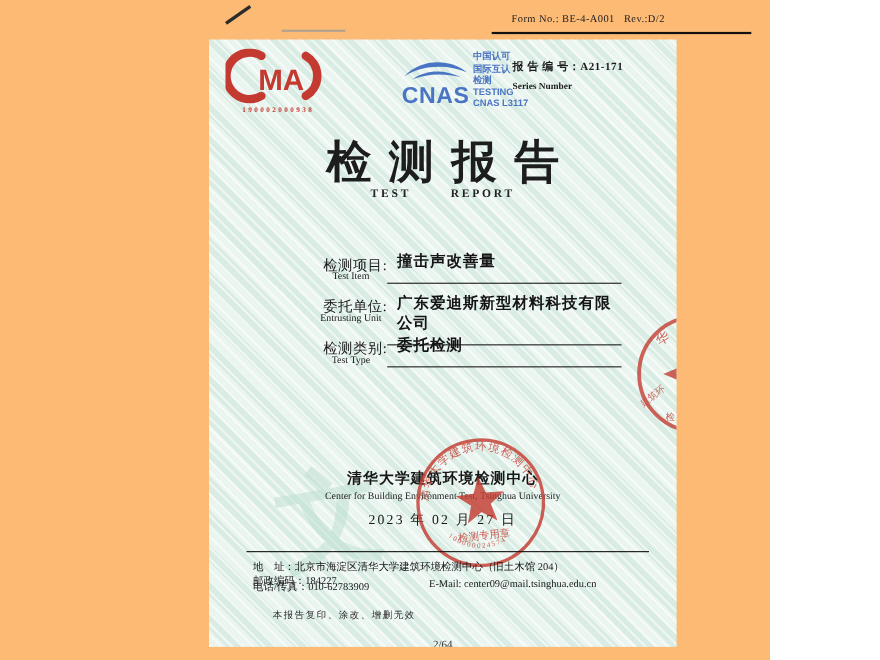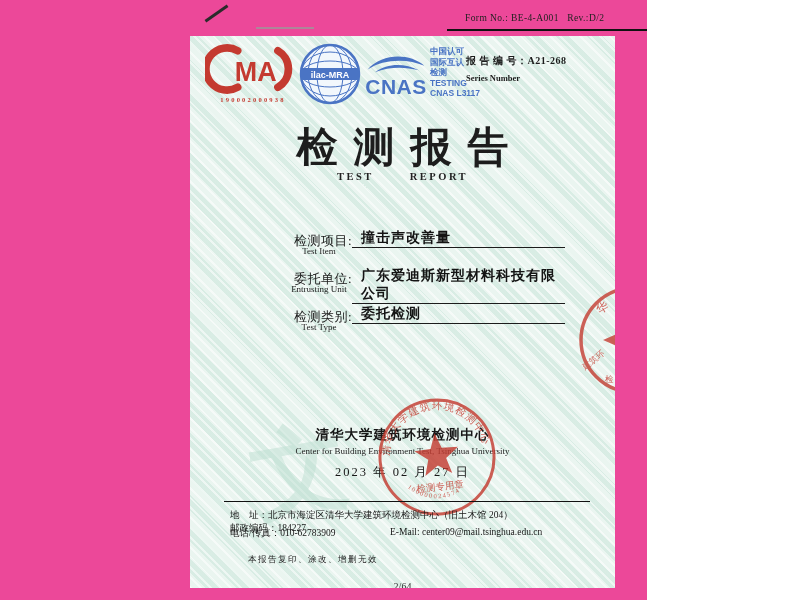--- a/index.html
+++ b/index.html
@@ -1,17 +1,17 @@
 <!DOCTYPE html>
 <html><head>
 <meta charset="utf-8">
 <style>
   * { margin:0; padding:0; box-sizing:border-box; }
   body { background:#ffffff; font-family:"Liberation Serif", serif; }
-  .canvas { position:relative; width:647px; height:600px; background:#ec4899; overflow:hidden; }
+  .canvas { position:relative; width:700px; height:600px; background:#fdba74; overflow:hidden; }
 
   
   .slash { position:absolute; left:203px; top:12px; width:27px; height:3px; background:#2b2b2b; transform:rotate(-35deg); }
   .gray-line { position:absolute; left:256px; top:27px; width:58px; height:2px; background:#9a9a9a; opacity:.75; }
 
   
   .form-no { position:absolute; left:465px; top:13px; font-size:9.5px; color:#222; letter-spacing:.4px; white-space:pre; }
   .form-no-line { position:absolute; left:447px; top:29px; width:236px; height:2px; background:#111; }
 
   
@@ -38,21 +38,21 @@
   .title-zh { position:absolute; left:0; top:84px; width:100%; text-align:center; text-indent:16px; letter-spacing:16px;
     font-family:"Liberation Sans", sans-serif; font-weight:600; font-size:41px; color:#1d1d1d; }
   .title-en { position:absolute; left:0; top:135px; width:100%; display:flex; justify-content:center; gap:36px;
     font-size:10.5px; font-weight:bold; letter-spacing:2.5px; color:#222; }
 
   
   .field-row { position:absolute; left:0; width:100%; height:34px; }
   .fr-1 { top:196px; } .fr-2 { top:234px; } .fr-3 { top:272px; }
   .f-label-zh { position:absolute; left:96px; width:66px; text-align:right; font-size:13px; color:#1a1a1a; letter-spacing:.5px; }
   .f-label-en { position:absolute; left:96px; top:14px; width:66px; text-align:center; font-size:9px; color:#1a1a1a; }
-  .f-value { position:absolute; left:162px; top:-3px; width:213px; border-bottom:1.6px solid #1c1c1c; padding:0 0 0 9px;
+  .f-value { position:absolute; left:162px; top:-3px; width:213px; border-bottom:1.6px solid #1c1c1c; padding:0 0 10px 9px;
     font-size:14px; font-weight:600; letter-spacing:1px; color:#141414; }
 
   
   .org-zh { position:absolute; left:0; top:390px; width:100%; text-align:center; font-size:13.5px; font-weight:bold; letter-spacing:1px; color:#171717; }
   .org-en { position:absolute; left:0; top:410px; width:100%; text-align:center; font-size:9px; color:#222; }
   .org-date { position:absolute; left:0; top:428px; width:100%; text-align:center; font-size:12.5px; font-weight:normal; letter-spacing:2px; color:#171717; }
 
   
   .stamp-main { position:absolute; left:185px; top:359px; width:124px; height:124px; opacity:.82; transform:rotate(-6deg); }
   .stamp-edge { position:absolute; left:387px; top:248px; width:112px; height:112px; opacity:.8; }
@@ -82,51 +82,40 @@
 
     <div class="cma">
       <svg width="96" height="50" viewBox="0 0 100 52">
         <path d="M 34,7 A 22,22 0 1 0 34,45" stroke="#c43a30" stroke-width="8" fill="none" stroke-linecap="round"></path>
         <path d="M 76,7 A 22,22 0 0 1 76,45" stroke="#c43a30" stroke-width="8" fill="none" stroke-linecap="round"></path>
         <text x="31" y="39" font-family="Liberation Sans, sans-serif" font-weight="bold" font-size="28" fill="#c43a30">MA</text>
       </svg>
       <div class="cma-num">190002000938</div>
     </div>
 
-    <div class="ilac">
-      <svg width="64" height="64" viewBox="0 0 64 64">
-        <circle cx="32" cy="32" r="29" fill="#f2f7fc" stroke="#4a74c4" stroke-width="2.5"></circle>
-        <ellipse cx="32" cy="32" rx="13" ry="29" fill="none" stroke="#4a74c4" stroke-width="1"></ellipse>
-        <ellipse cx="32" cy="32" rx="22" ry="29" fill="none" stroke="#4a74c4" stroke-width="1"></ellipse>
-        <ellipse cx="32" cy="32" rx="29" ry="13" fill="none" stroke="#4a74c4" stroke-width="1"></ellipse>
-        <ellipse cx="32" cy="32" rx="29" ry="22" fill="none" stroke="#4a74c4" stroke-width="1"></ellipse>
-        <rect x="3" y="26" width="58" height="12" rx="2" fill="#4a74c4"></rect>
-        <text x="32" y="35.5" text-anchor="middle" font-family="Liberation Sans, sans-serif" font-weight="bold" font-size="9" fill="#ffffff">ilac-MRA</text>
-      </svg>
-    </div>
 
     <div class="cnas">
       <svg width="64" height="22" viewBox="0 0 70 24">
         <path d="M 4,19 C 20,1 50,1 66,15 C 48,7 22,7 4,19 Z" fill="#4a74c4"></path>
         <path d="M 12,22 C 26,12 44,12 60,20 C 44,16 28,16 12,22 Z" fill="#4a74c4"></path>
       </svg>
       <div class="cnas-word">CNAS</div>
     </div>
 
     <div class="cnas-caption">
       <div>中国认可</div>
       <div>国际互认</div>
       <div>检测</div>
       <div>TESTING</div>
       <div>CNAS L3117</div>
     </div>
 
     <div class="report-no">
       <div class="l1">
-        <span>报 告 编 号：</span><span>A21-268</span>
+        <span>报 告 编 号：</span><span>A21-171</span>
       </div>
       <div class="l2">Series Number</div>
     </div>
 
     <div class="title-zh">检测报告</div>
     <div class="title-en">
       <span>TEST</span>
       <span>REPORT</span>
     </div>
 

